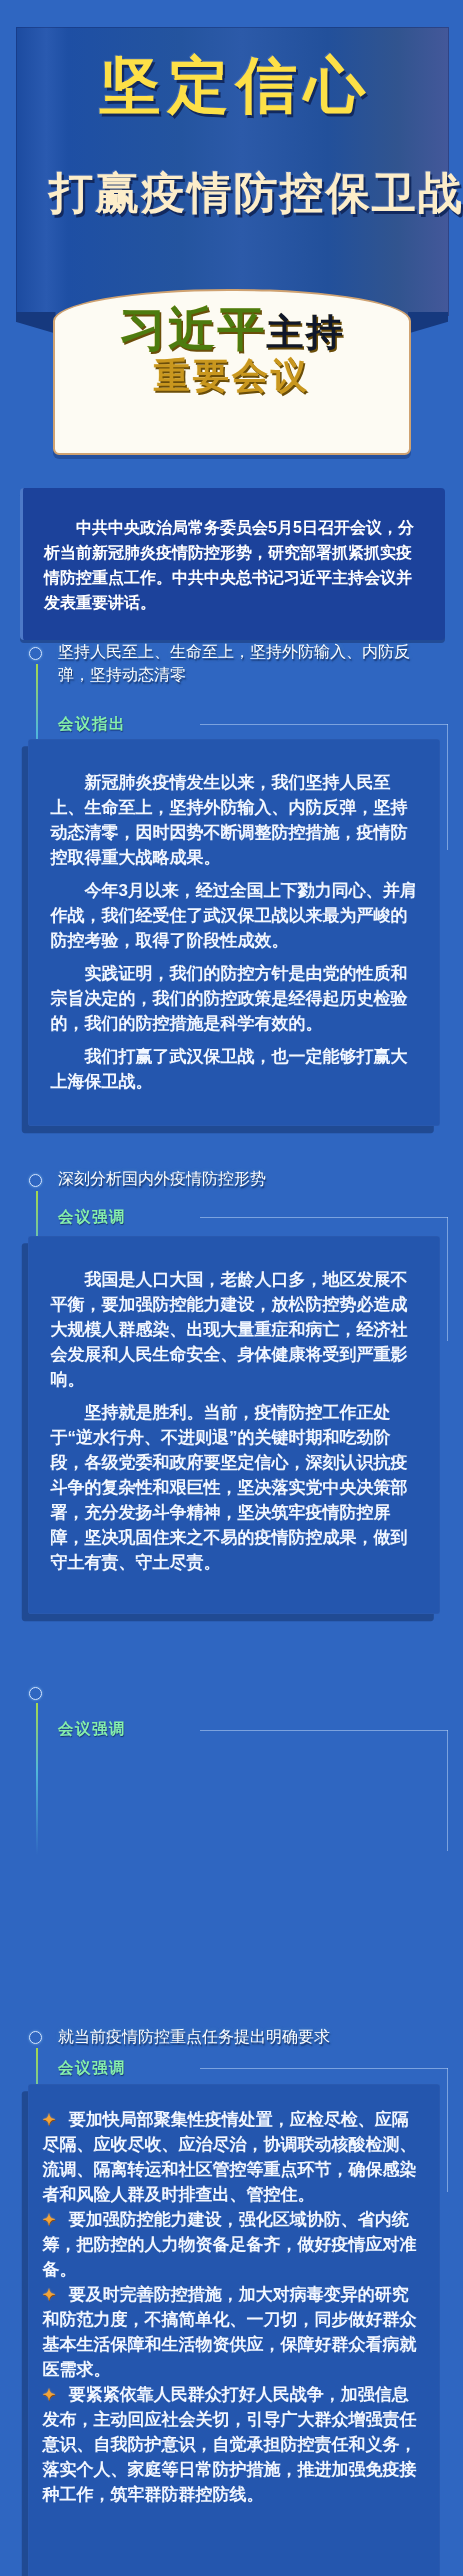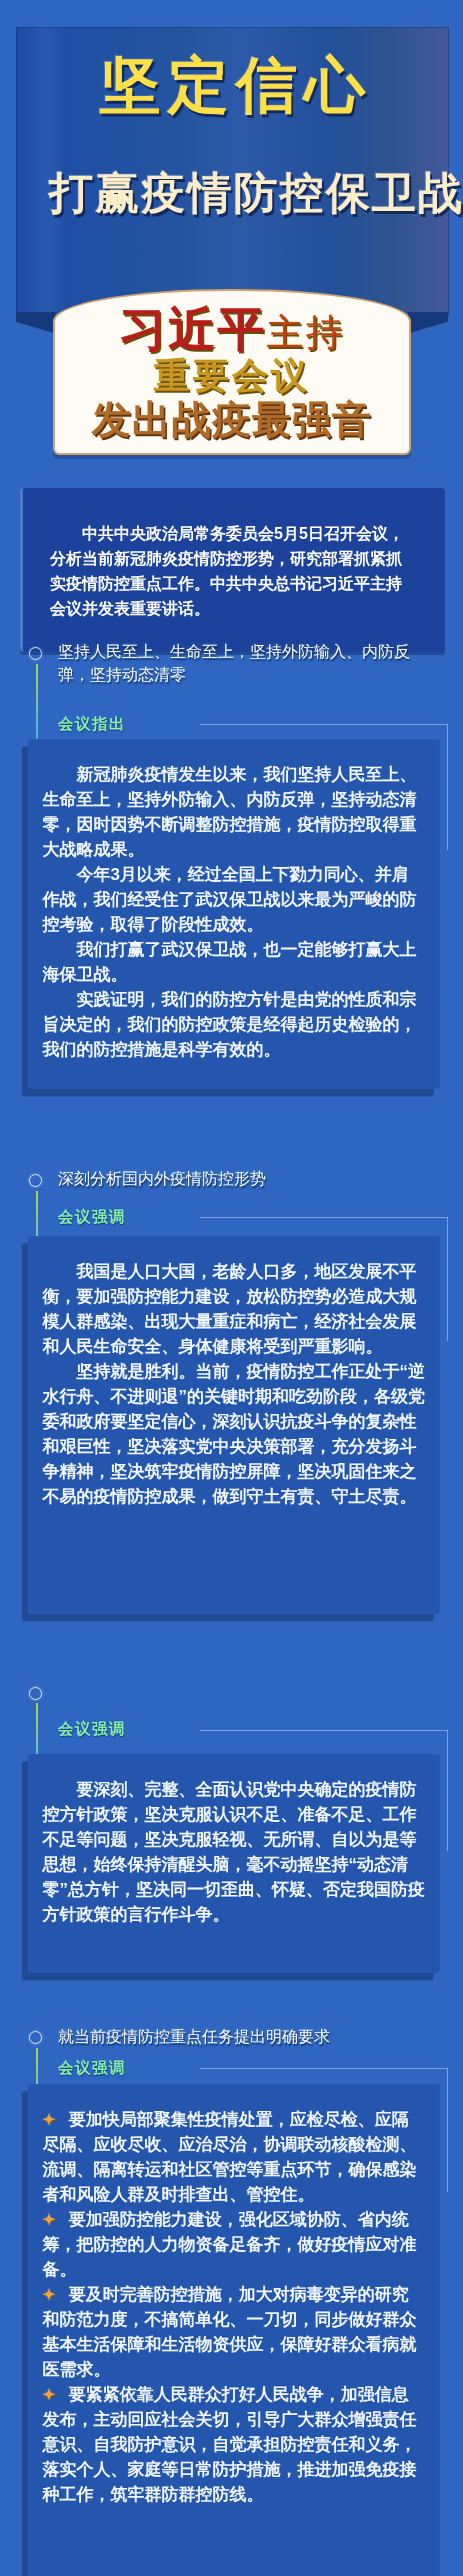--- a/index.html
+++ b/index.html
@@ -18,53 +18,53 @@
     color:#fde047;text-shadow:2.1px 2.6px 0 #12295e,-1px -1px 0 rgba(90,120,190,.55);}
   .banner-l2{position:absolute;left:0;top:164px;width:100%;text-align:right;
     font-family:"Liberation Serif", serif;font-weight:800;font-size:44px;letter-spacing:2.1px;
     color:#fcedc9;text-shadow:2.1px 2.6px 0 #12295e,-1px -1px 0 rgba(90,120,190,.55);}
 
   
   .panel{position:absolute;left:53px;top:289px;width:358px;height:166px;background:#fdfbf3;
     border:2.6px solid #cfa271;border-radius:175px 175px 6.2px 6.2px / 32px 32px 6.2px 6.2px;
     box-sizing:border-box;text-align:center;box-shadow:0 4.1px 0 rgba(18,40,95,.35);}
   .panel .l1{margin-top:14.4px;line-height:1;}
-  .panel .l1 .big{font-size:47px;font-weight:800;color:#b91c1c;
+  .panel .l1 .big{font-size:47px;font-weight:800;color:#4d7c0f;
     text-shadow:1.5px 2.1px 0 #6b4e0a,-0.5px -0.5px 0 #f7e7b0;letter-spacing:2.1px;}
-  .panel .l1 .small{font-size:37px;font-weight:400;color:#c2410c;
+  .panel .l1 .small{font-size:37px;font-weight:700;color:#0f172a;
     text-shadow:1.5px 2.1px 0 #6b4e0a,-0.5px -0.5px 0 #f7e7b0;letter-spacing:2.1px;}
   .panel .l2{margin-top:5.2px;font-size:36px;font-weight:800;color:#c9971e;line-height:1;
     text-shadow:1.5px 2.1px 0 #6b4e0a,-0.5px -0.5px 0 #f7e7b0;letter-spacing:3.1px;}
   .panel .l3{margin-top:6.2px;font-size:39px;font-weight:800;color:#b06a28;line-height:1;
     text-shadow:1.5px 2.1px 0 #5f330e,-0.5px -0.5px 0 #f2d9b0;letter-spacing:1px;}
 
   
   .intro{position:absolute;left:19.6px;top:488px;width:425px;min-height:121px;background:#1c429b;
     border-radius:4.1px;border-left:3.1px solid #4d79c8;box-sizing:border-box;
     padding:23px 17.5px 20.6px 17.5px;color:#ffffff;font-weight:700;font-size:16px;line-height:25px;
     box-shadow:0 3.1px 0 rgba(14,34,82,.4);}
-  .intro p{margin:10px;text-indent:2em;}
+  .intro p{margin:4px;text-indent:2em;}
 
   
   .sec-circle{position:absolute;left:29px;width:13.4px;height:13.4px;border:1.5px solid #d5e6ff;
     border-radius:50%;box-sizing:border-box;background:transparent;
     box-shadow:0 0 2.6px rgba(160,220,255,.6);}
   .sec-line{position:absolute;left:36px;width:1.5px;height:152px;
     background:linear-gradient(#a6d84b,#52b7da 45%,rgba(70,140,220,0));}
   .sec-title{position:absolute;left:58px;width:371px;font-size:16px;font-weight:400;color:#ffffff;
     line-height:1.45;text-shadow:1px 1.5px 1.5px rgba(8,28,80,.75),0 0 4.1px rgba(140,230,190,.25);}
   .sec-tag{position:absolute;left:58px;font-size:15.5px;font-weight:700;color:#86efac;
     letter-spacing:1.5px;text-shadow:0.5px 1px 1px rgba(8,28,80,.7);}
   .frame-h{position:absolute;height:1px;background:rgba(185,212,246,.55);}
   .frame-v{position:absolute;width:1px;background:rgba(185,212,246,.55);}
   .sec-card{position:absolute;left:28px;width:412px;background:#2456ae;border-radius:3.1px;
     box-sizing:border-box;padding:23px 14.4px 24px 14.4px;color:#f2f7ff;font-weight:600;
     font-size:17px;line-height:25px;
     box-shadow:-6.2px 7.2px 0 rgba(16,40,92,.45), inset 0 0 0 0.5px rgba(255,255,255,.05);}
-  .body-p{margin:0;text-indent:2em;}
+  .body-p{margin:8px;text-indent:2em;}
   .bullet-p{margin:0;text-indent:0;}
   .diamond{color:#f0a43c;margin-right:13.4px;font-size:15.5px;
     text-shadow:0.5px 0.5px 0 #8a4a10,0 0 2.1px rgba(255,200,120,.5);}
 
   
   .s1-title{top:640px;} .s1-circle{top:647px;} .s1-line{top:664px;}
   .s1-tag{top:714px;} .s1-fh{left:200px;top:724px;width:248px;} .s1-fv{left:447px;top:724px;height:126px;}
   .s1-card{top:739px;min-height:350px;}
 
   .s2-title{top:1167px;} .s2-circle{top:1174px;} .s2-line{top:1191px;}
@@ -88,59 +88,55 @@
   <div class="fold fold-l"></div>
   <div class="fold fold-r"></div>
   <div class="banner-l1">坚定信心</div>
   <div class="banner-l2">打赢疫情防控保卫战</div>
 
   <div class="panel">
     <div class="l1">
       <span class="big">习近平</span><span class="small">主持</span>
     </div>
     <div class="l2">重要会议</div>
-    <div class="l3">发出战疫最强音</div>
   </div>
 
   <div class="intro">
     <p>中共中央政治局常务委员会5月5日召开会议，分析当前新冠肺炎疫情防控形势，研究部署抓紧抓实疫情防控重点工作。中共中央总书记习近平主持会议并发表重要讲话。</p>
   </div>
 
   <div class="sec-circle s1-circle"></div>
   <div class="sec-line s1-line"></div>
   <div class="sec-title s1-title">坚持人民至上、生命至上，坚持外防输入、内防反弹，坚持动态清零</div>
   <div class="sec-tag s1-tag">会议指出</div>
   <div class="frame-h s1-fh"></div>
   <div class="frame-v s1-fv"></div>
   <div class="sec-card s1-card">
     <p class="body-p">新冠肺炎疫情发生以来，我们坚持人民至上、生命至上，坚持外防输入、内防反弹，坚持动态清零，因时因势不断调整防控措施，疫情防控取得重大战略成果。</p>
     <p class="body-p">今年3月以来，经过全国上下勠力同心、并肩作战，我们经受住了武汉保卫战以来最为严峻的防控考验，取得了阶段性成效。</p>
+    <p class="body-p">实践证明，我们的防控方针是由党的性质和宗旨决定的，我们的防控政策是经得起历史检验的，我们的防控措施是科学有效的。</p>
     <p class="body-p">我们打赢了武汉保卫战，也一定能够打赢大上海保卫战。</p>
-    <p class="body-p">实践证明，我们的防控方针是由党的性质和宗旨决定的，我们的防控政策是经得起历史检验的，我们的防控措施是科学有效的。</p>
   </div>
 
   <div class="sec-circle s2-circle"></div>
   <div class="sec-line s2-line"></div>
   <div class="sec-title s2-title">深刻分析国内外疫情防控形势</div>
   <div class="sec-tag s2-tag">会议强调</div>
   <div class="frame-h s2-fh"></div>
   <div class="frame-v s2-fv"></div>
   <div class="sec-card s2-card">
     <p class="body-p">我国是人口大国，老龄人口多，地区发展不平衡，要加强防控能力建设，放松防控势必造成大规模人群感染、出现大量重症和病亡，经济社会发展和人民生命安全、身体健康将受到严重影响。</p>
     <p class="body-p">坚持就是胜利。当前，疫情防控工作正处于“逆水行舟、不进则退”的关键时期和吃劲阶段，各级党委和政府要坚定信心，深刻认识抗疫斗争的复杂性和艰巨性，坚决落实党中央决策部署，充分发扬斗争精神，坚决筑牢疫情防控屏障，坚决巩固住来之不易的疫情防控成果，做到守土有责、守土尽责。</p>
   </div>
 
   <div class="sec-circle s3-circle"></div>
   <div class="sec-line s3-line"></div>
   <div class="sec-tag s3-tag">会议强调</div>
   <div class="frame-h s3-fh"></div>
   <div class="frame-v s3-fv"></div>
-  <div class="sec-card s3-card">
-    <p class="body-p">要深刻、完整、全面认识党中央确定的疫情防控方针政策，坚决克服认识不足、准备不足、工作不足等问题，坚决克服轻视、无所谓、自以为是等思想，始终保持清醒头脑，毫不动摇坚持“动态清零”总方针，坚决同一切歪曲、怀疑、否定我国防疫方针政策的言行作斗争。</p>
-  </div>
 
   <div class="sec-circle s4-circle"></div>
   <div class="sec-line s4-line"></div>
   <div class="sec-title s4-title">就当前疫情防控重点任务提出明确要求</div>
   <div class="sec-tag s4-tag">会议强调</div>
   <div class="frame-h s4-fh"></div>
   <div class="frame-v s4-fv"></div>
   <div class="sec-card s4-card">
     <p class="bullet-p"><span class="diamond">✦</span><span>要加快局部聚集性疫情处置，应检尽检、应隔尽隔、应收尽收、应治尽治，协调联动核酸检测、流调、隔离转运和社区管控等重点环节，确保感染者和风险人群及时排查出、管控住。</span></p>
     <p class="bullet-p"><span class="diamond">✦</span><span>要加强防控能力建设，强化区域协防、省内统筹，把防控的人力物资备足备齐，做好疫情应对准备。</span></p>

